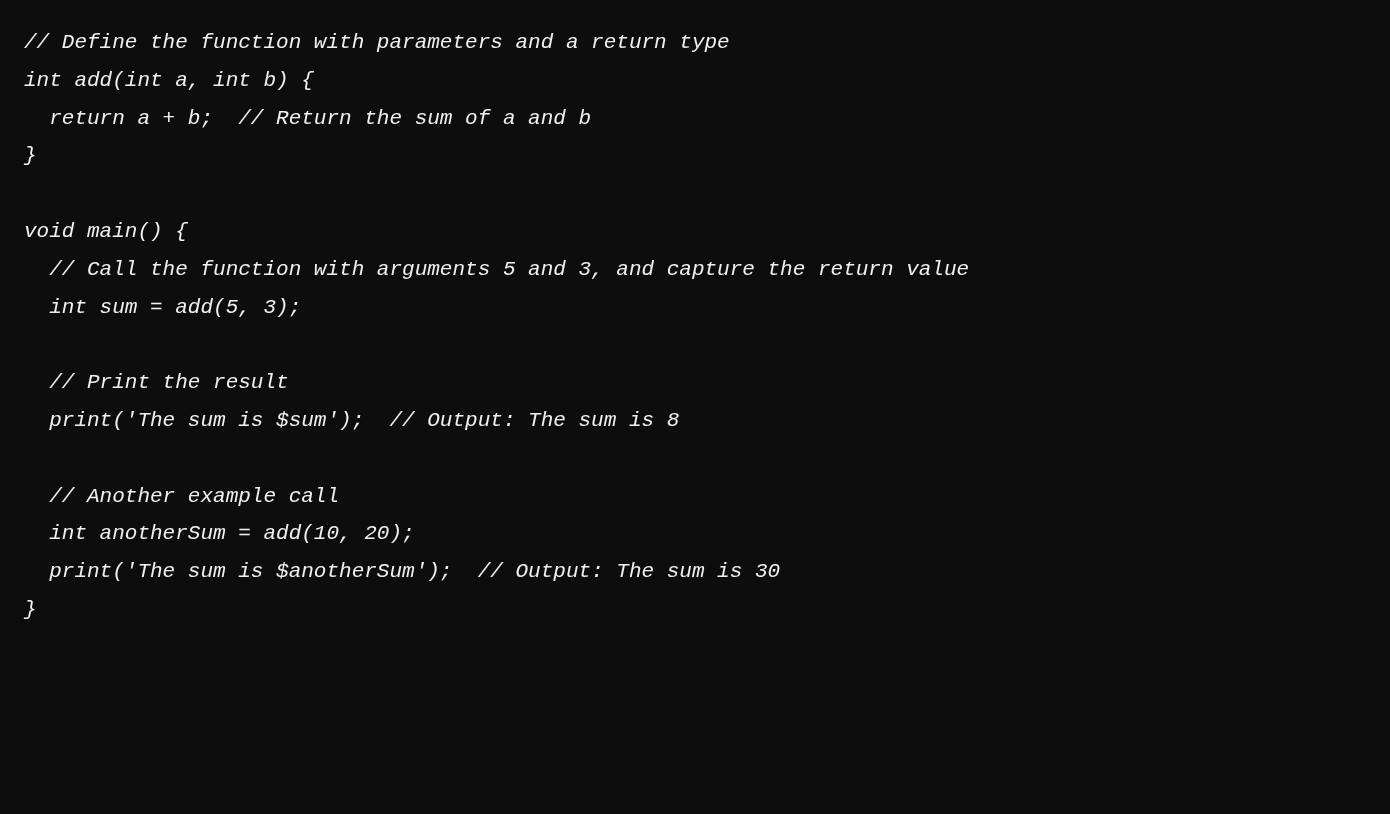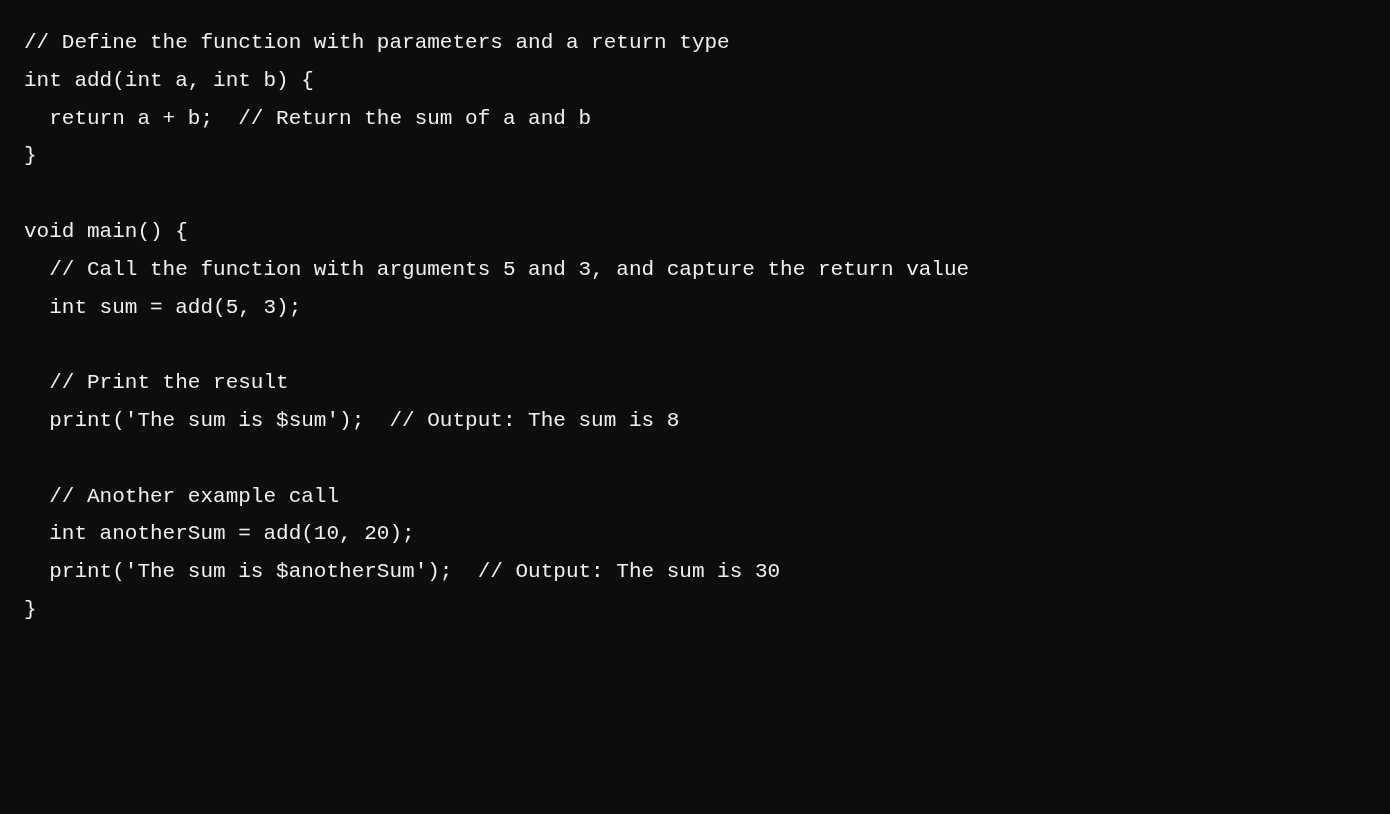--- a/index.html
+++ b/index.html
@@ -14,20 +14,21 @@
       font-size: 21px;
       line-height: 1.8;
       padding: 24px;
       width: 1390px;
       height: 814px;
       overflow: hidden;
     }
     pre {
       white-space: pre;
       font-family: inherit;
+      font-style: italic;
     }
     .code-line {
       display: block;
       min-height: 1.8em;
     }
   </style>
 </head>
 <body>
 
 <pre><span class="code-line">// Define the function with parameters and a return type</span><span class="code-line">int add(int a, int b) {</span><span class="code-line">  return a + b;  // Return the sum of a and b</span><span class="code-line">}</span><span class="code-line"></span><span class="code-line">void main() {</span><span class="code-line">  // Call the function with arguments 5 and 3, and capture the return value</span><span class="code-line">  int sum = add(5, 3);</span><span class="code-line"></span><span class="code-line">  // Print the result</span><span class="code-line">  print('The sum is $sum');  // Output: The sum is 8</span><span class="code-line"></span><span class="code-line">  // Another example call</span><span class="code-line">  int anotherSum = add(10, 20);</span><span class="code-line">  print('The sum is $anotherSum');  // Output: The sum is 30</span><span class="code-line">}</span></pre>

